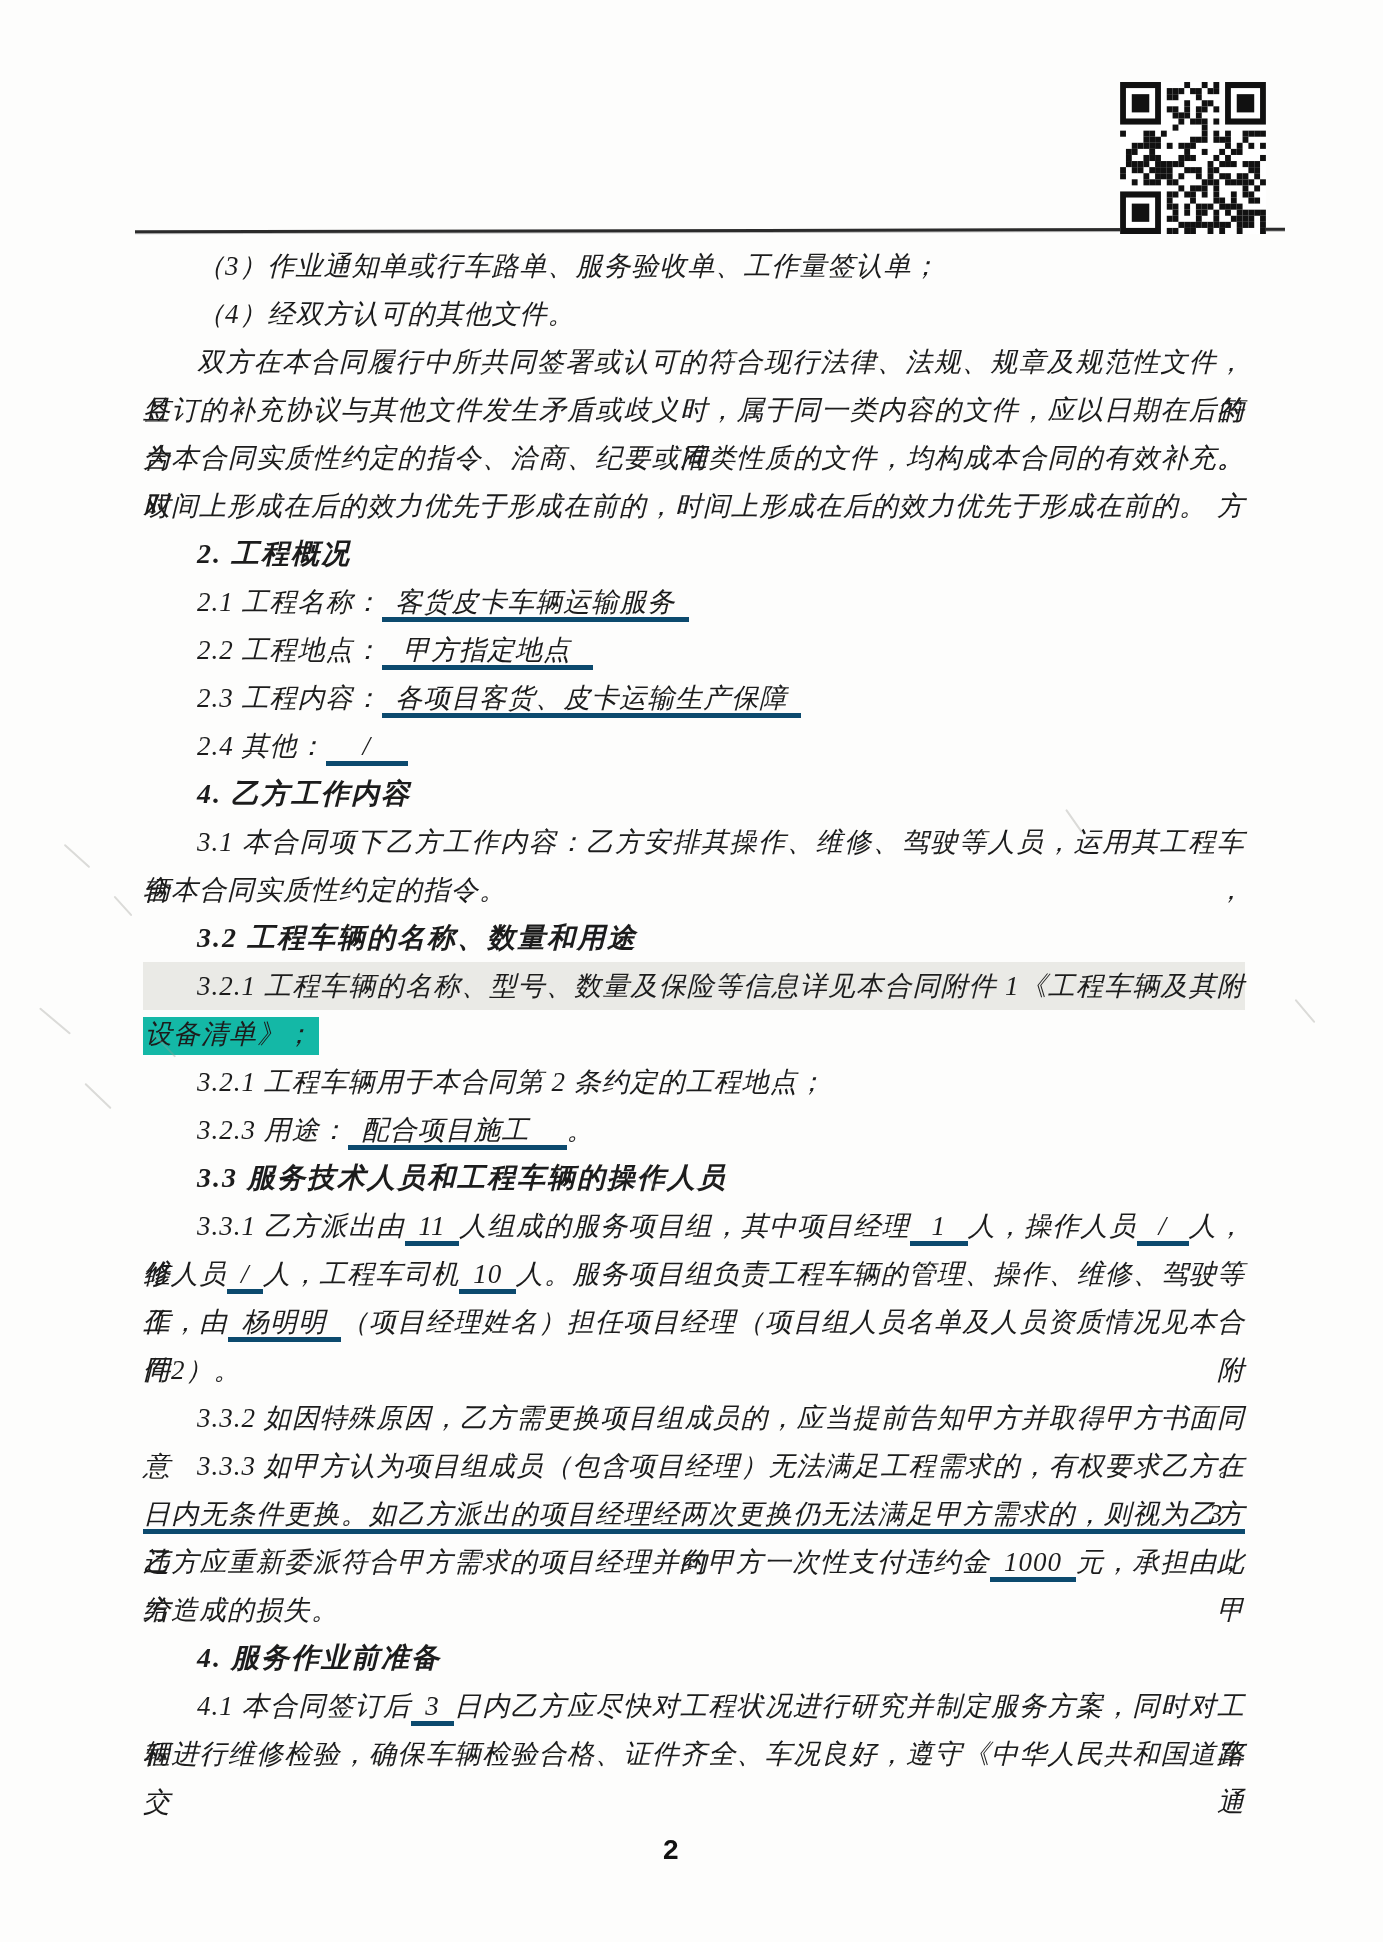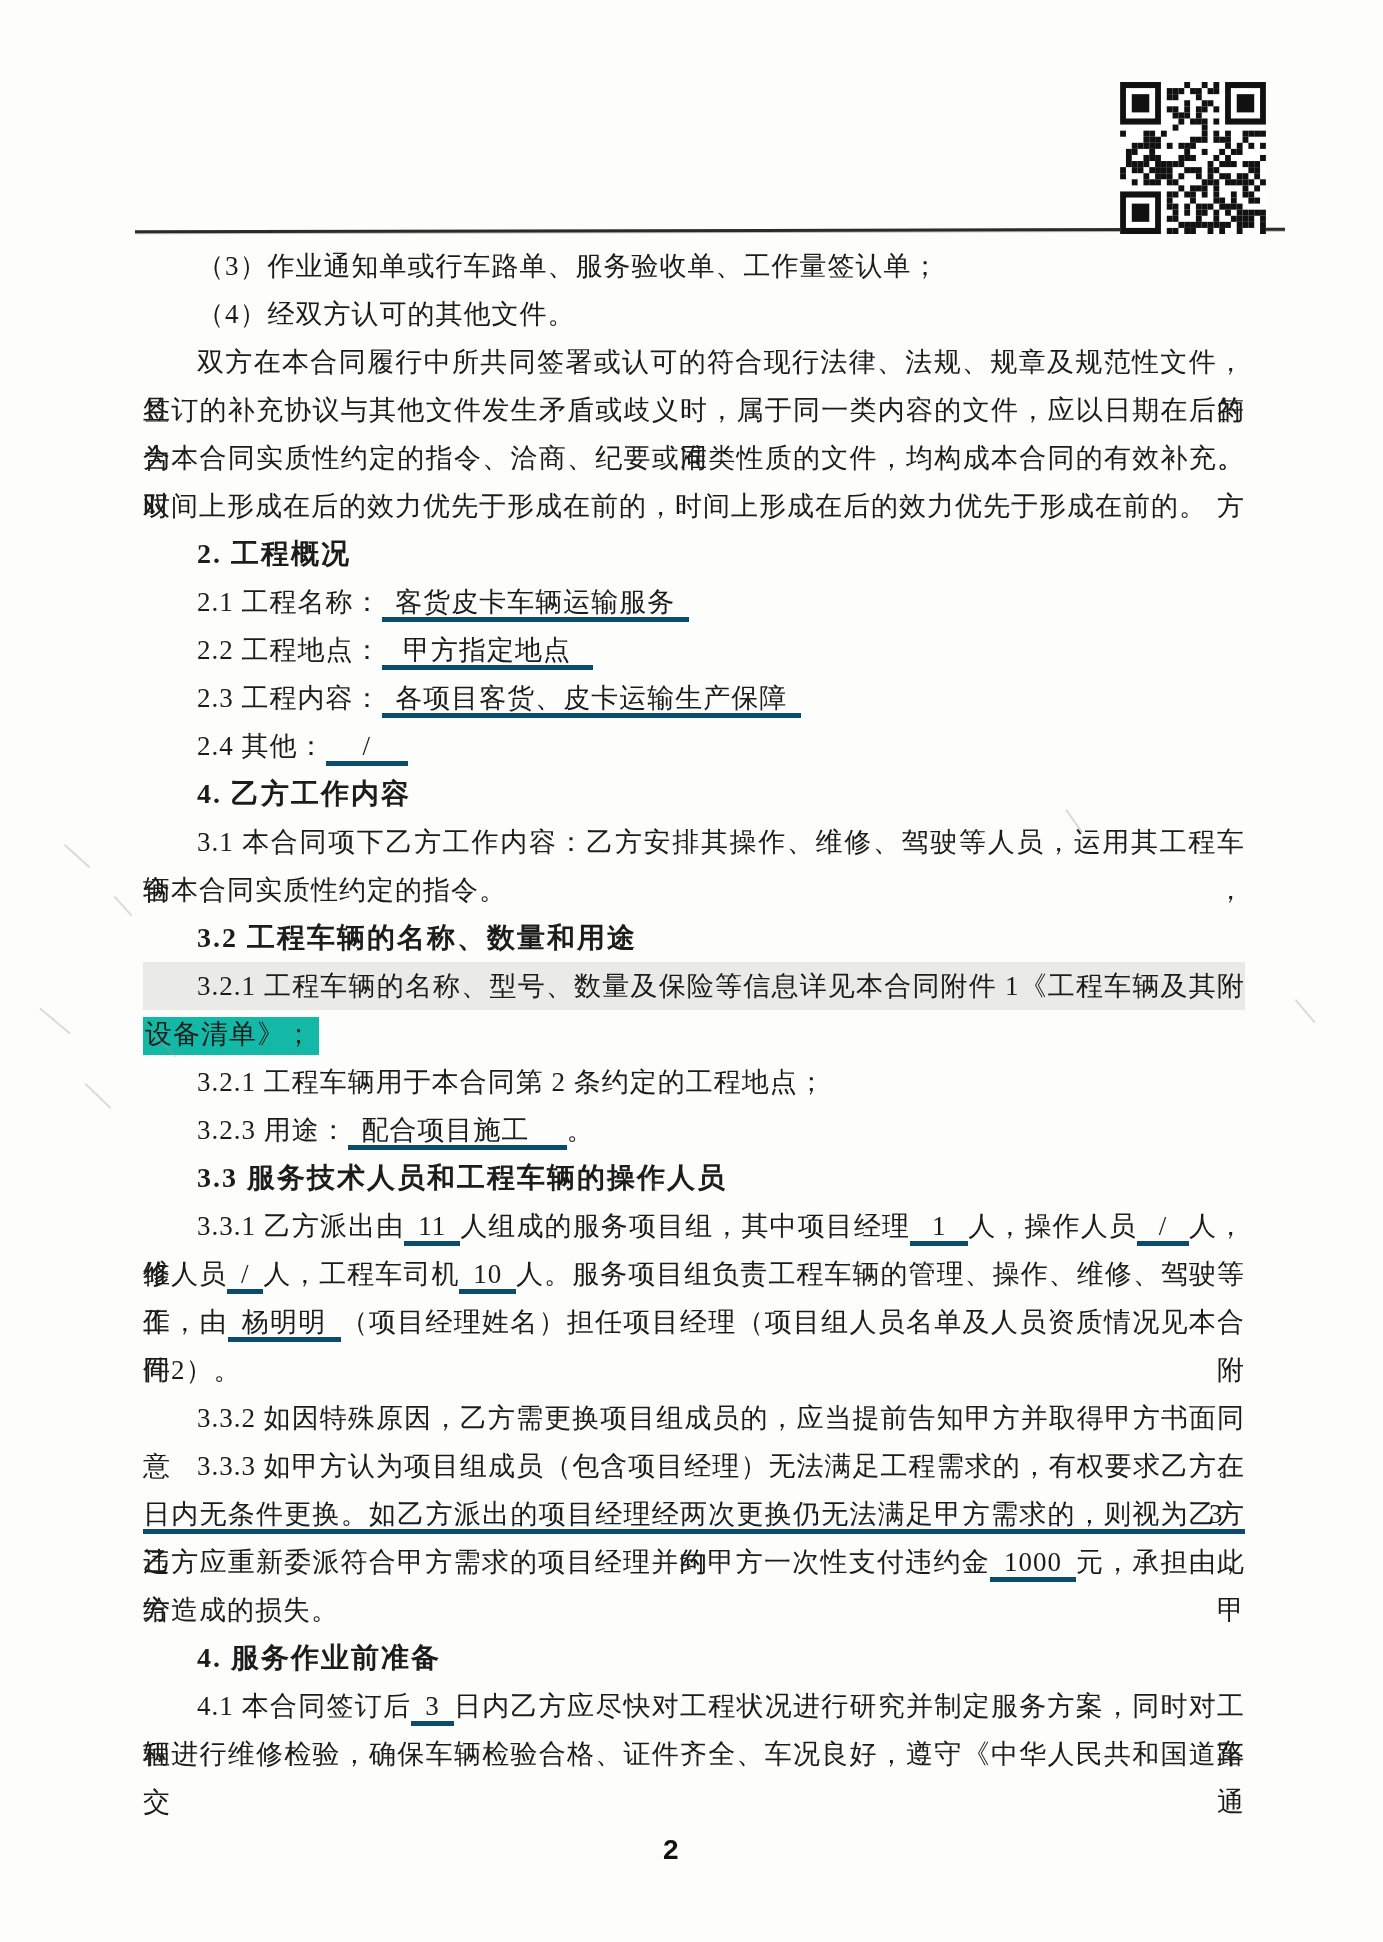--- a/index.html
+++ b/index.html
@@ -23,20 +23,21 @@
   }
   .qr svg{display:block;width:146px;height:152px;}
   .doc-body{
     position:absolute;left:143px;top:242px;width:1102px;
   }
   .line{
     height:48px;line-height:48px;
     font-size:27px;letter-spacing:1px;
     white-space:nowrap;
     text-align:left;
+    font-style:italic;
   }
   .line.j{
     white-space:normal;
     text-align:justify;
     text-align-last:justify;
   }
   .line.ind{text-indent:54px;}
   .line.b{font-weight:bold;font-size:28px;letter-spacing:2px;}
   .line.hl{background:#eaeae6;}
   .line span{text-indent:0;}

